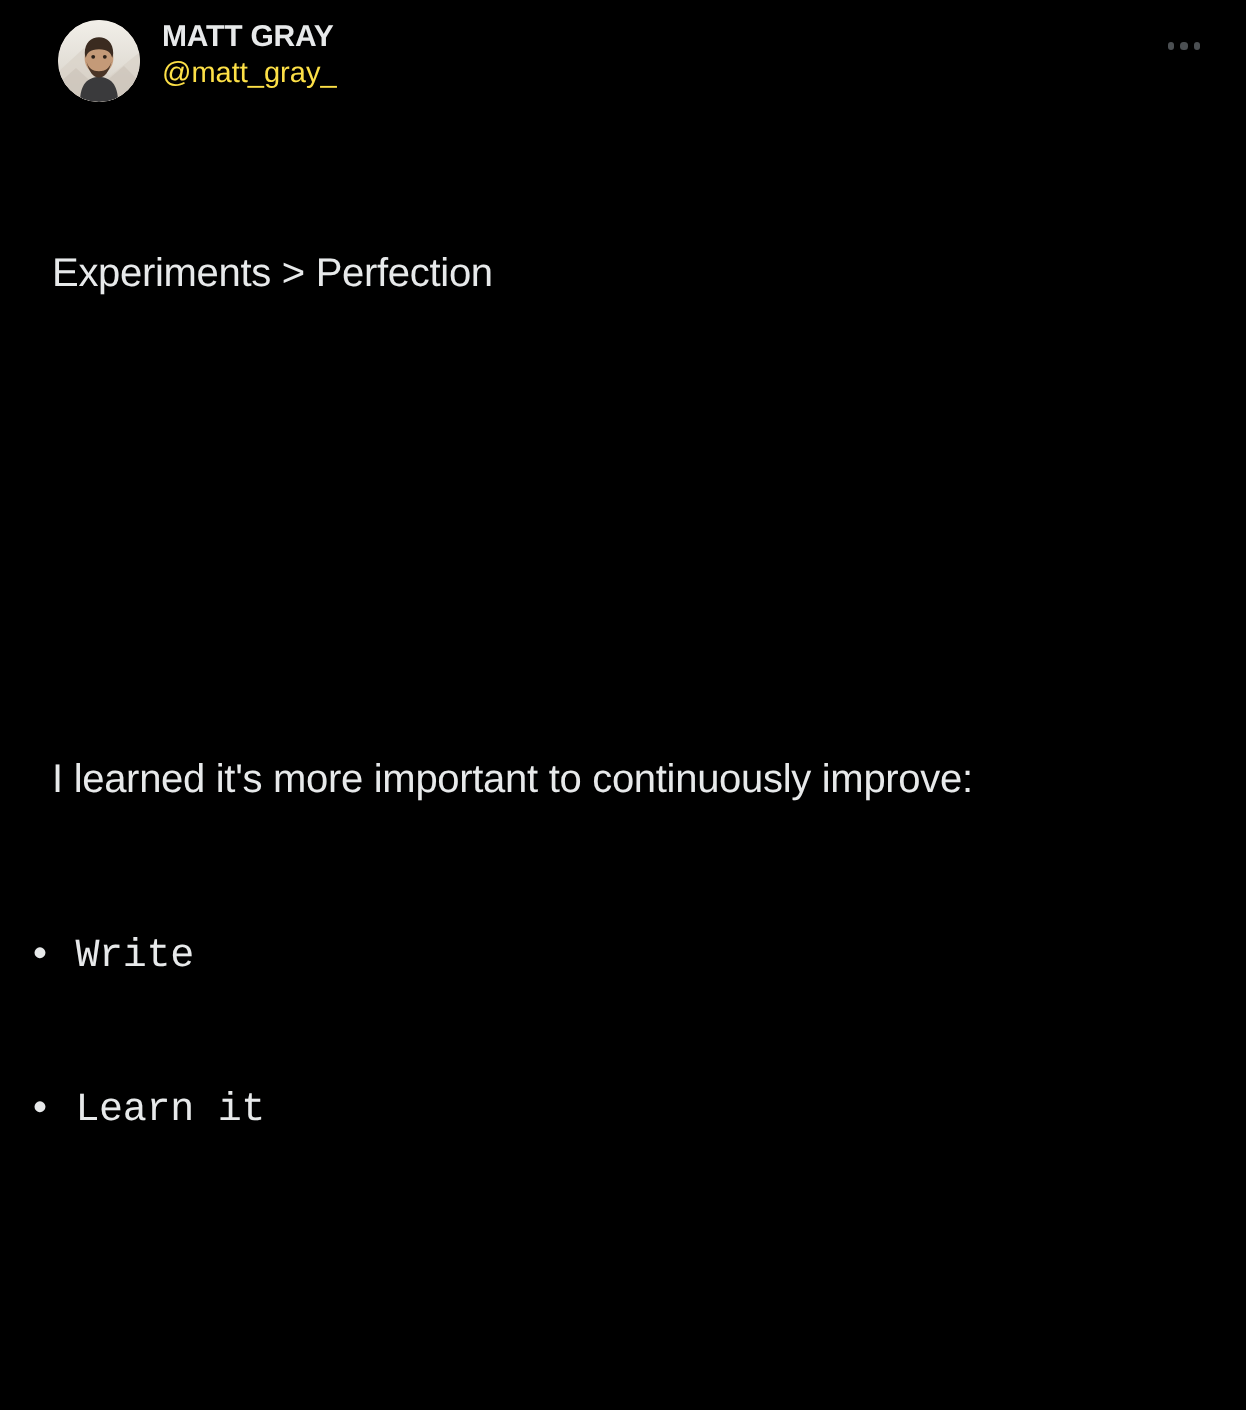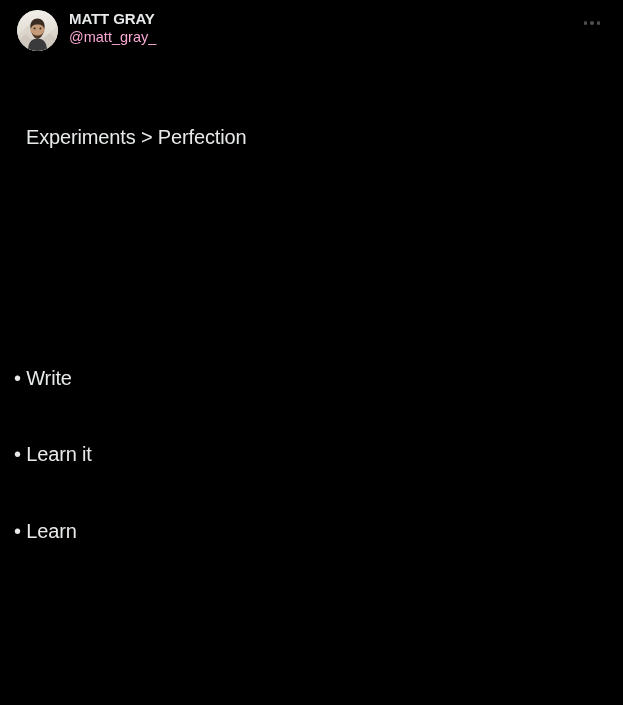--- a/index.html
+++ b/index.html
@@ -23,21 +23,21 @@
     width: 623px;
     height: 705px;
     background: #000000;
     padding: 0;
   }
 
   
   .tweet-header {
     display: flex;
     align-items: flex-start;
-    padding: 10px 14px 0 17px;
+    padding: 10px 14px 0 29px;
     height: 56px;
   }
 
   .avatar {
     position: relative;
     width: 41px;
     height: 41px;
     border-radius: 50%;
     overflow: hidden;
     flex: 0 0 41px;
@@ -54,21 +54,21 @@
     padding-top: 1px;
   }
   .author-name {
     font-size: 15px;
     font-weight: bold;
     color: #e7e9ea;
     letter-spacing: -0.1px;
   }
   .author-handle {
     font-size: 14.5px;
-    color: #f9a8d4;
+    color: #fde047;
     margin-top: 1px;
   }
 
   .more-btn {
     margin-left: auto;
     width: 34px;
     height: 26px;
     display: flex;
     align-items: center;
     justify-content: center;
@@ -88,21 +88,21 @@
     padding: 6px 14px 0 14px;
     font-size: 20px;
     line-height: 25.5px;
     color: #e7e9ea;
     letter-spacing: -0.15px;
     white-space: pre-wrap;
     word-break: break-word;
   }
   .para { margin: 12px; }
   .spacer { height: 25px; }
-  .bullet-line { margin: 0; }
+  .bullet-line { margin: 0; font-family: Liberation Mono, monospace; }
 </style>
 </head>
 <body>
 
 <div class="tweet">
 
   <div class="tweet-header">
 
     <div class="avatar">
       <svg viewBox="0 0 41 41" xmlns="http://www.w3.org/2000/svg" aria-hidden="true">
@@ -139,23 +139,23 @@
       <span class="dot"></span>
       <span class="dot"></span>
       <span class="dot"></span>
     </div>
   </div>
 
   <div class="tweet-body">
     <div class="para">Experiments &gt; Perfection</div>
     <div class="spacer"></div>
     <div class="spacer"></div>
+    <div class="para">I learned it's more important to continuously improve:</div>
     <div class="bullet-line">• Write</div>
     <div class="bullet-line">• Learn it</div>
-    <div class="bullet-line">• Learn</div>
     
     
     
     
     
   </div>
 
 </div>
 
 </body></html>

